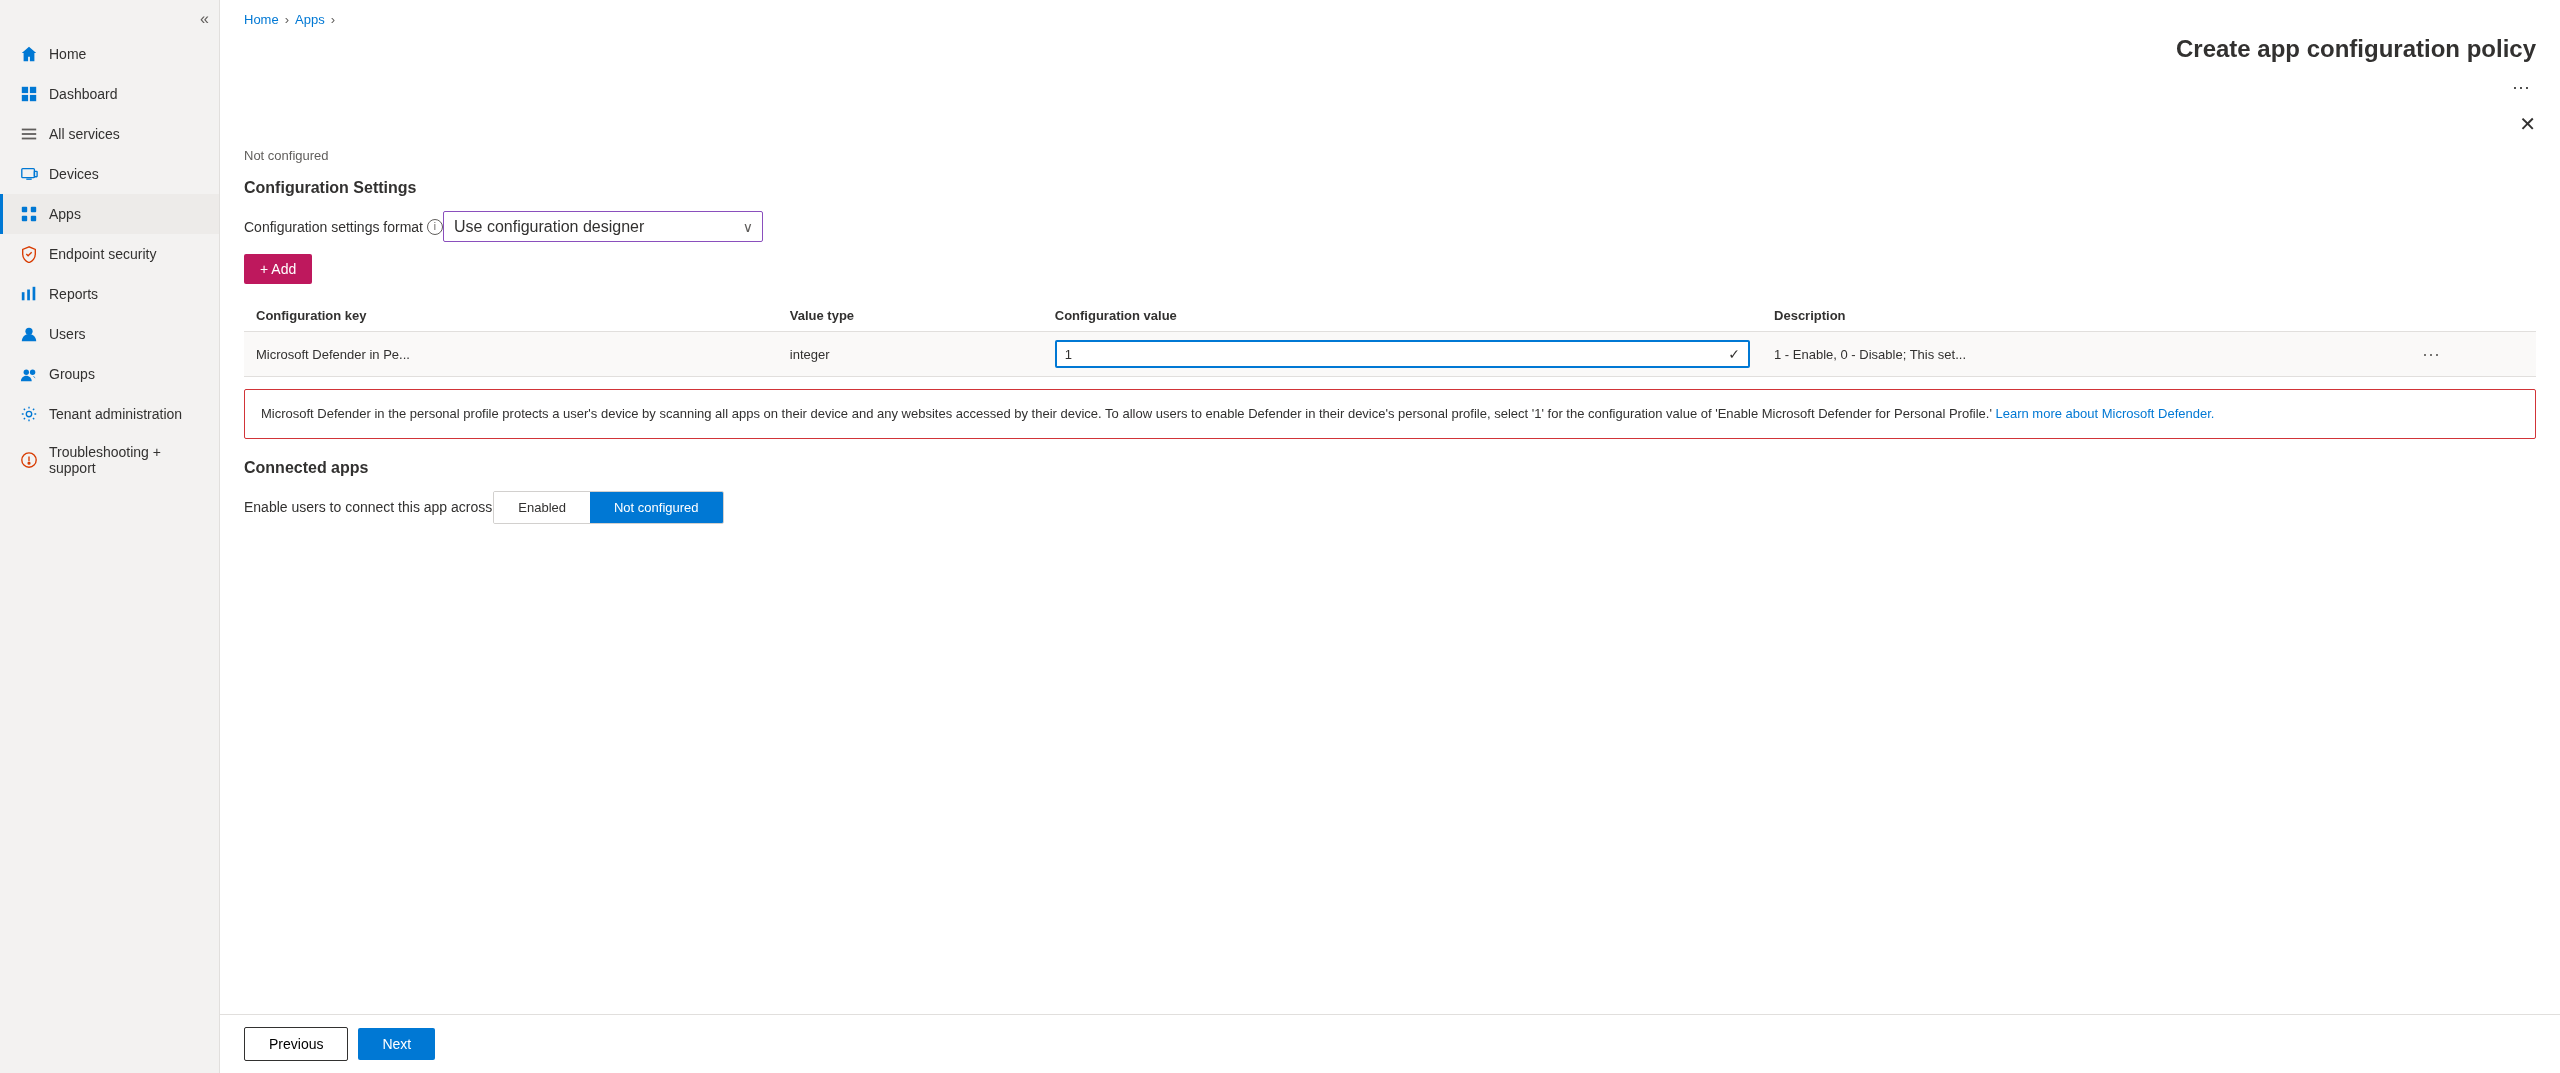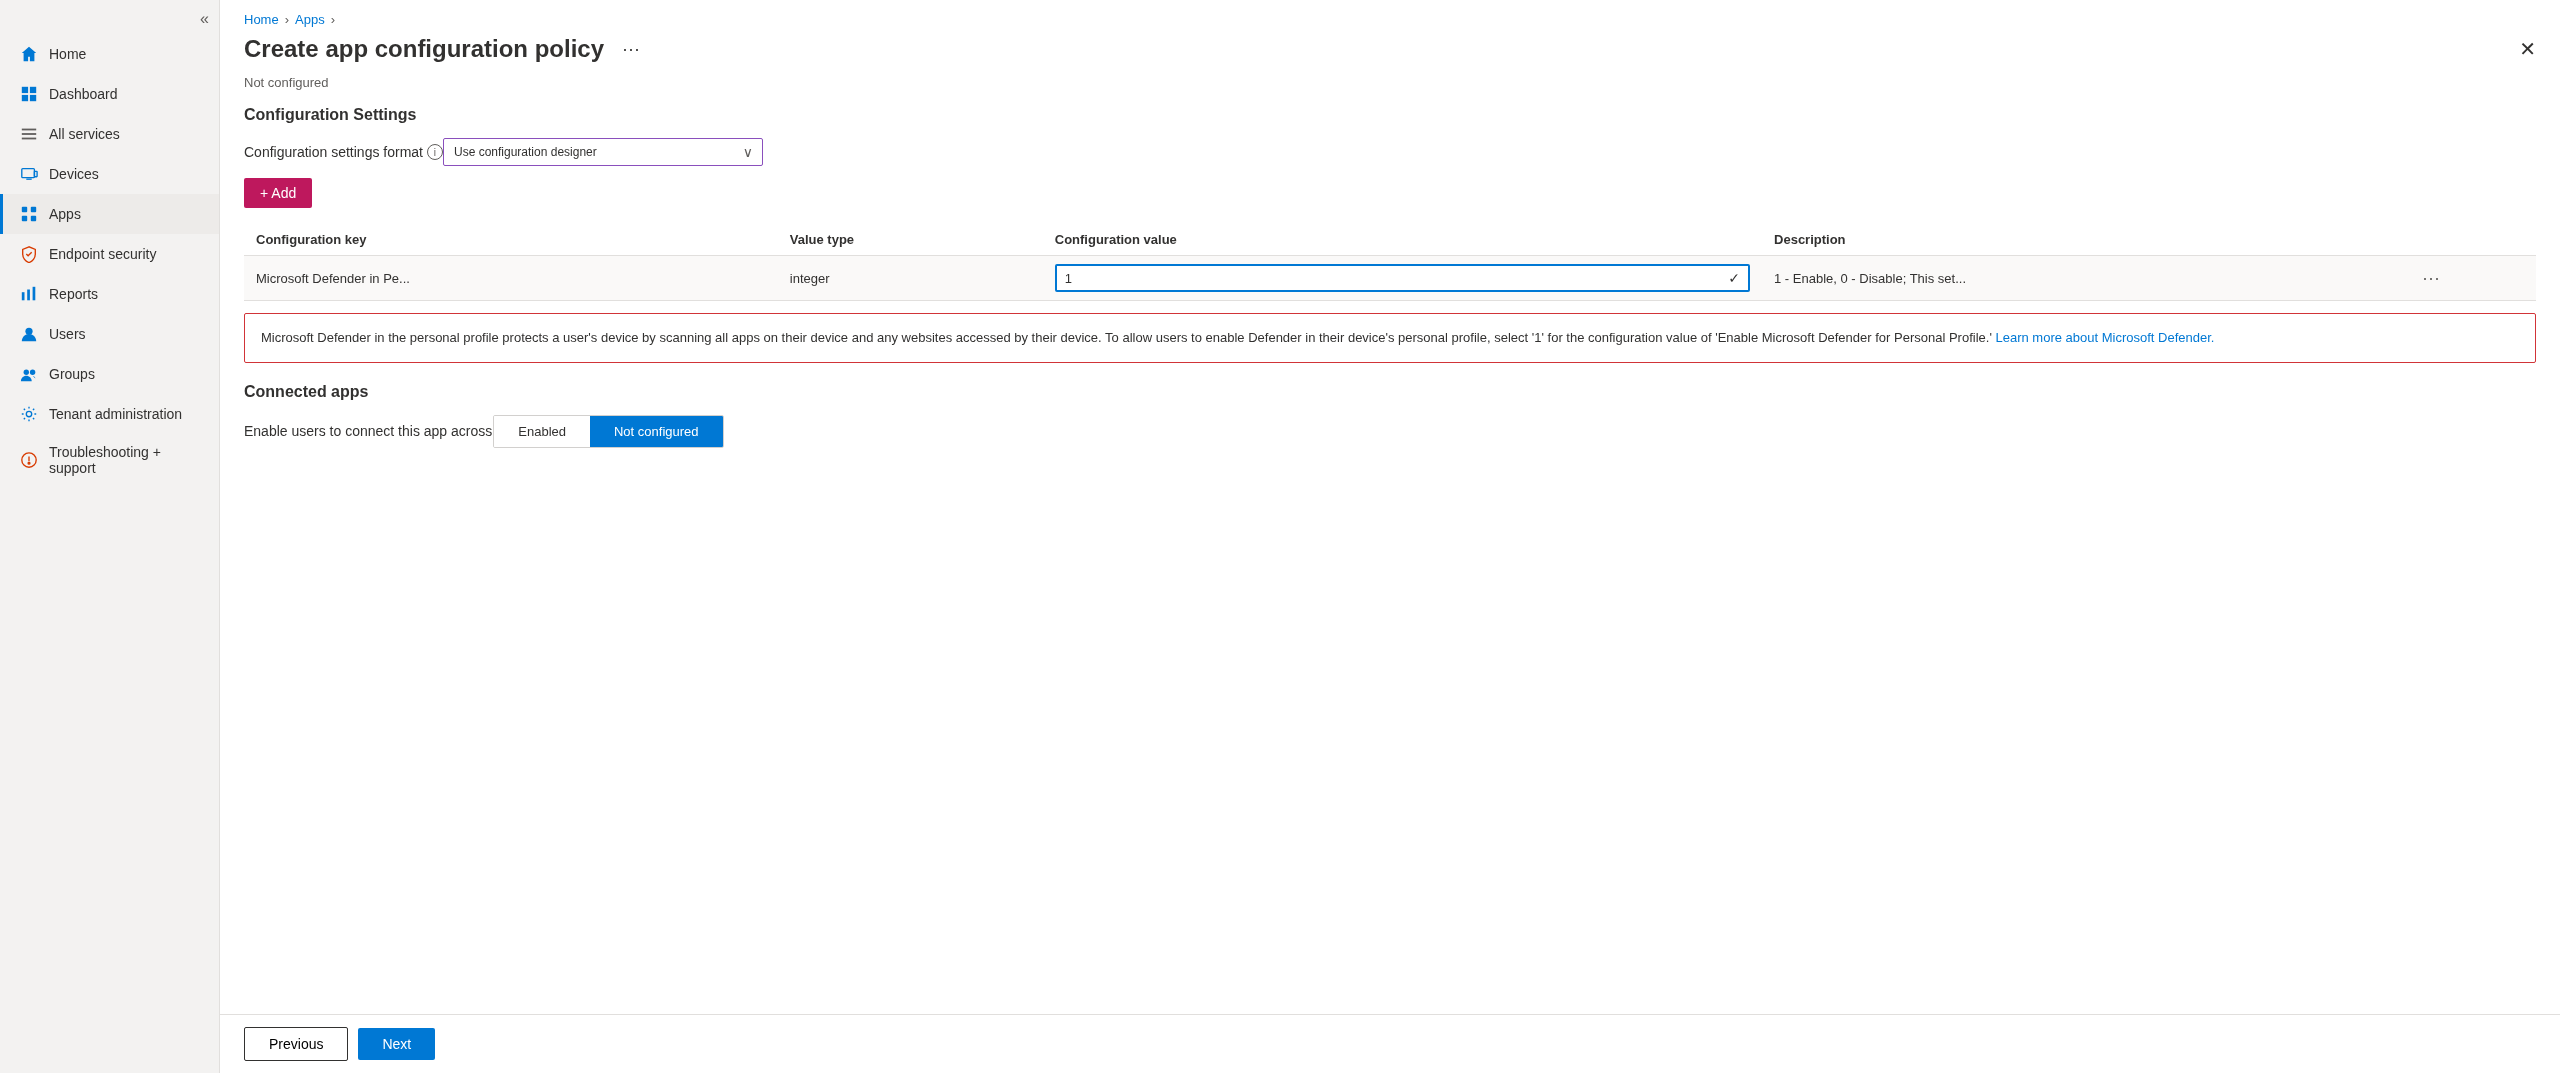--- a/index.html
+++ b/index.html
@@ -57,23 +57,24 @@
       align-items: center;
       gap: 6px;
       font-size: 13px;
     }
     .breadcrumb-link { color: #0078d4; cursor: pointer; text-decoration: none; }
     .breadcrumb-sep { color: #605e5c; }
 
     
     .page-header {
       display: flex;
-      align-items: center;
+      align-items: flex-end;
       padding: 8px 24px 0 24px;
       gap: 12px;
+      flex-direction: column;
     }
     .page-title { font-size: 24px; font-weight: 600; color: #323130; }
     .page-more-btn {
       background: none; border: none; cursor: pointer;
       color: #323130; font-size: 18px; padding: 2px 6px;
     }
     .close-btn {
       margin-left: auto;
       background: none; border: none; cursor: pointer;
       color: #323130; font-size: 20px;
@@ -117,21 +118,21 @@
       border-radius: 50%;
       border: 1px solid #605e5c;
       display: inline-flex; align-items: center; justify-content: center;
       font-size: 10px; color: #605e5c; cursor: pointer;
     }
 
     .dropdown-select {
       border: 1.5px solid #8a4fbd;
       border-radius: 2px;
       padding: 6px 32px 6px 10px;
-      font-size: 12px;
+      font-size: 16px;
       color: #323130;
       background: #fff;
       appearance: none;
       cursor: pointer;
       min-width: 320px;
       position: relative;
     }
     .dropdown-wrapper {
       position: relative;
       display: inline-flex;

